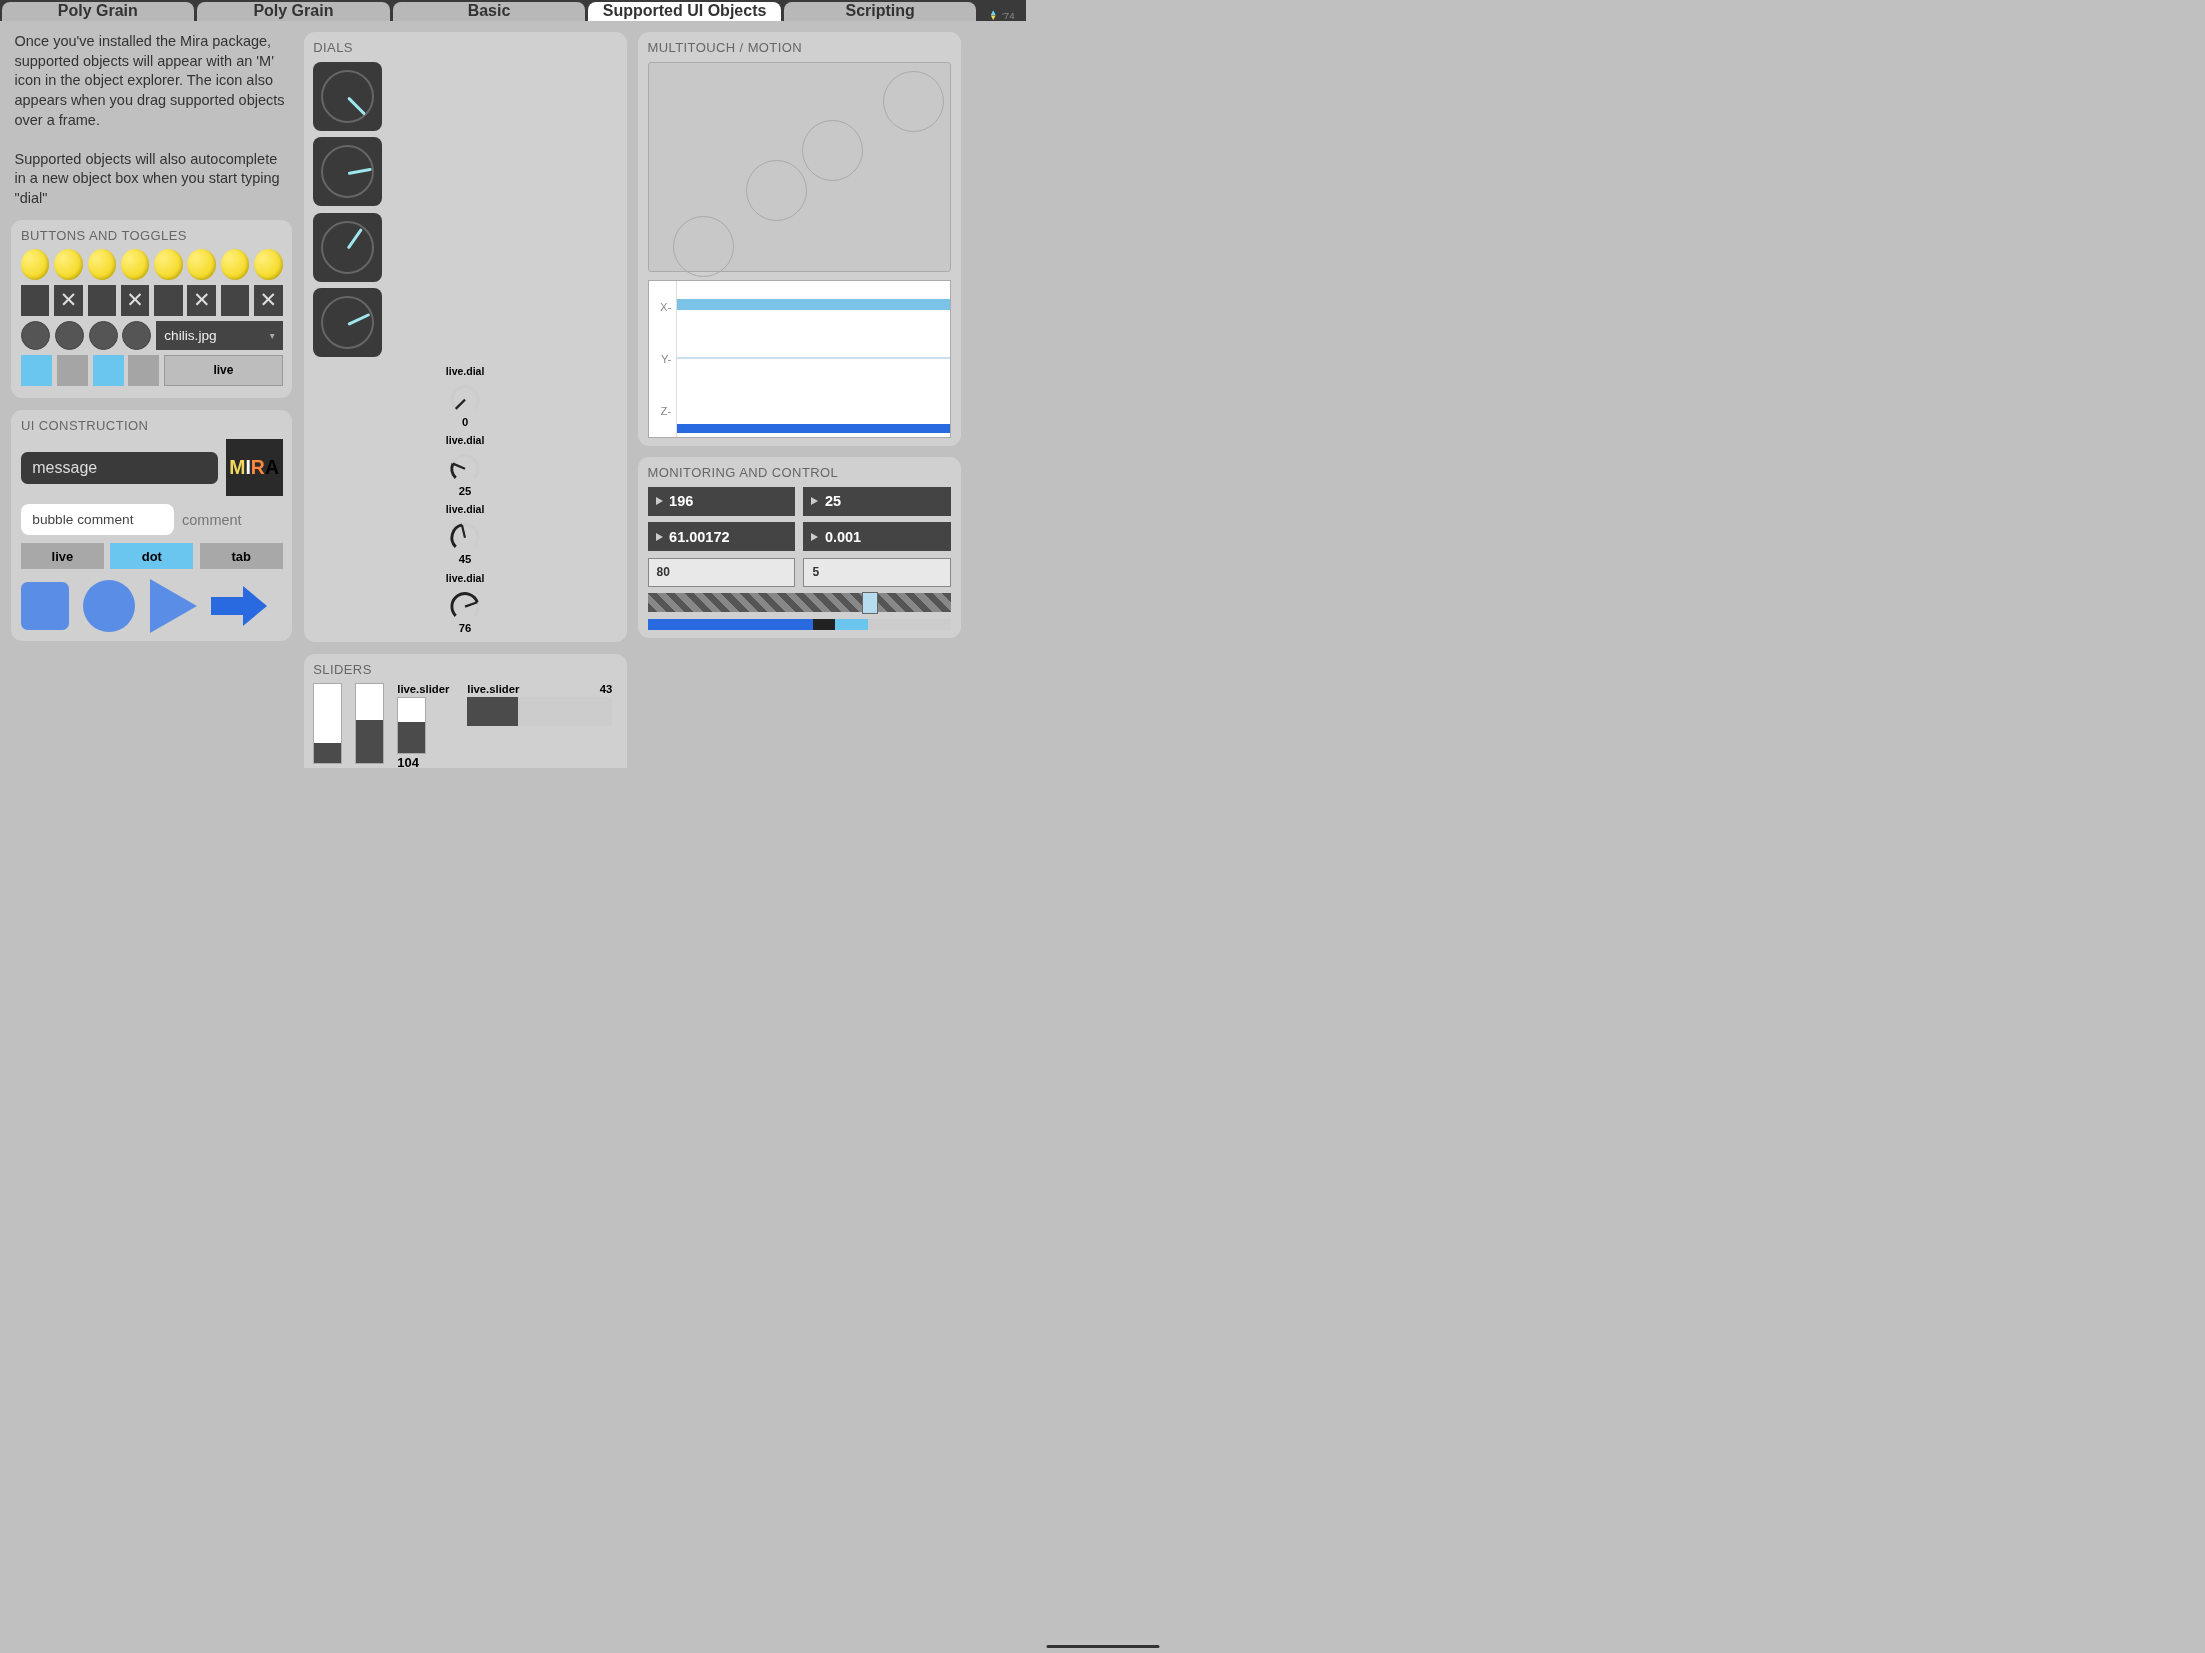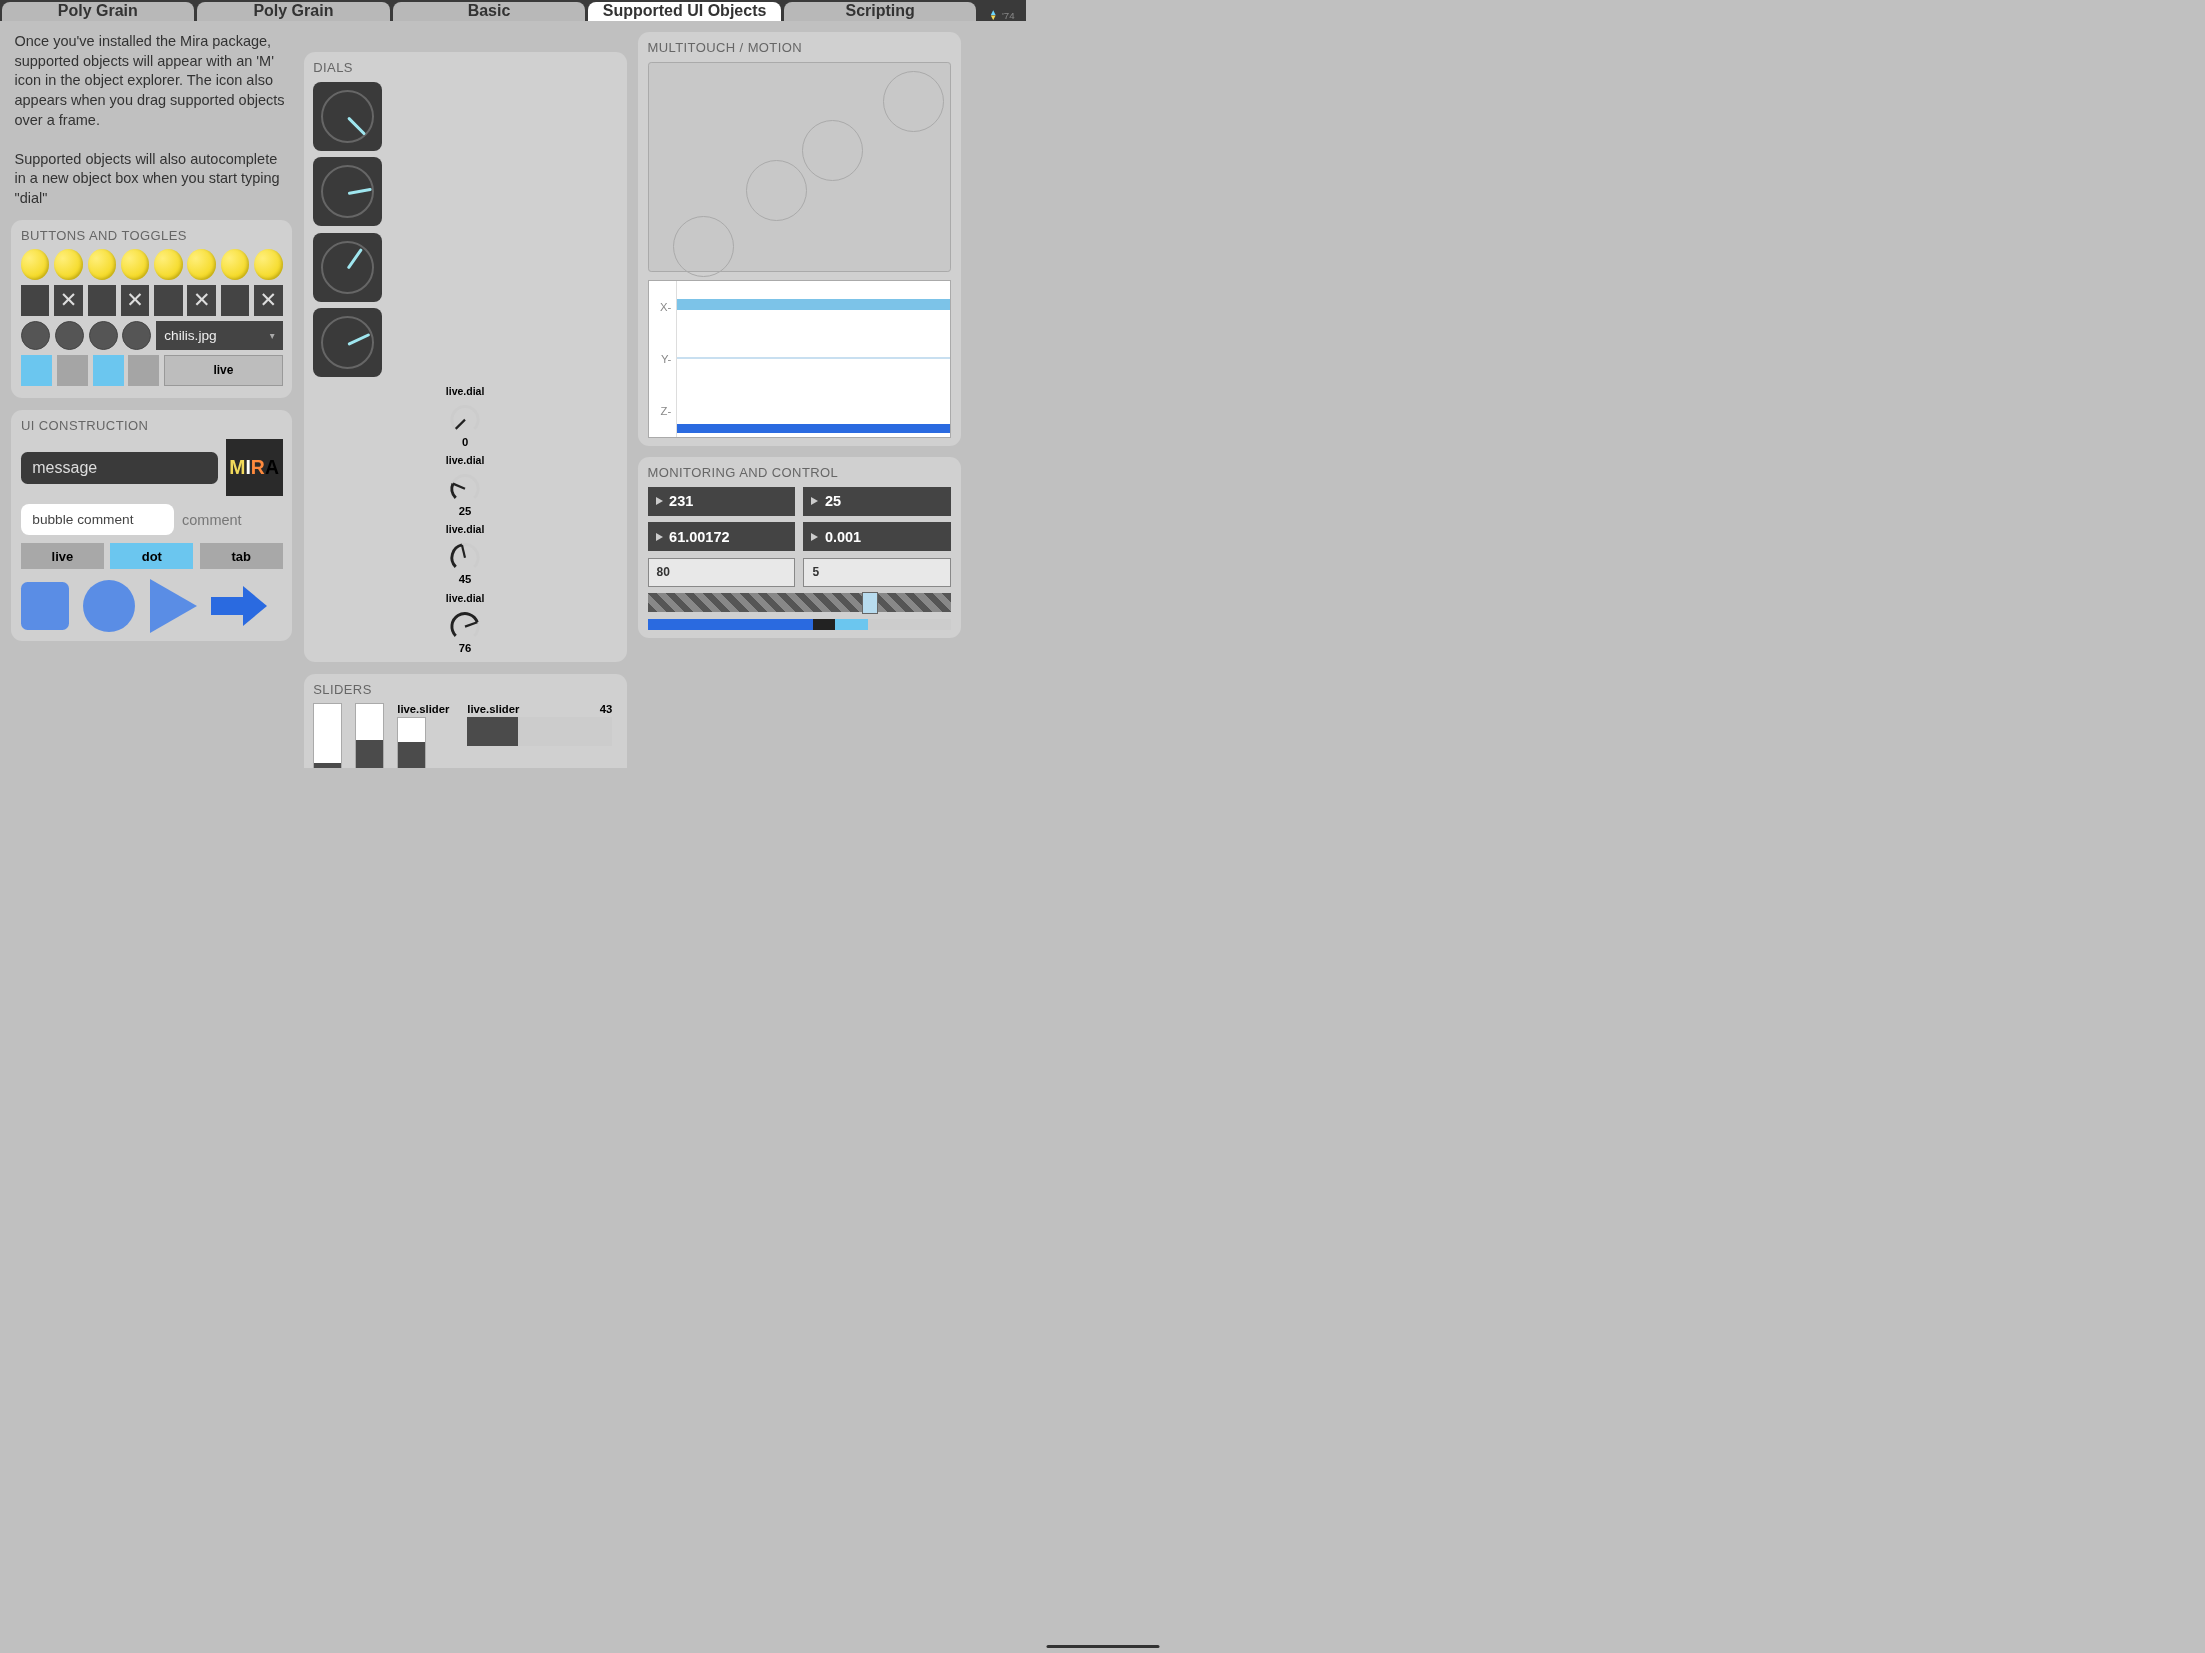--- a/index.html
+++ b/index.html
@@ -47,21 +47,21 @@
 }
 .sort-icon::before { content: "▲"; color: #6bd6ff; display:block;}
 .sort-icon::after { content: "▼"; color: #f2d95b; display:block;}
 .page {
   display: flex;
   gap: 11.3px;
   padding: 11.3px;
 }
 .col { display: flex; flex-direction: column; gap: 11.3px; }
 .col1 { width: 281px; }
-.col2 { width: 323px; margin-top: 20px; }
+.col2 { width: 323px; }
 .col3 { width: 323px; }
 .intro {
   font-size: 14.5px;
   color: #333;
   line-height: 1.35;
   padding: 0 3.2px;
 }
 .panel {
   background: #d0d0d0;
   border-radius: 11.3px;
@@ -476,21 +476,21 @@
               <div class="xyz-band" style="top:39px; height:9.7px; background:#2a6ae0;"></div>
             </div>
           </div>
       </div>
     </div>
 
     <div class="panel">
       <div class="panel-title">MONITORING AND CONTROL</div>
       <div class="mon-row">
         <div class="numbox-dark">
-            <span>231</span>
+            <span>196</span>
           </div>
         <div class="numbox-dark">
             <span>25</span>
           </div>
       </div>
       <div class="mon-row">
         <div class="numbox-dark">
             <span>61.00172</span>
           </div>
         <div class="numbox-dark">

